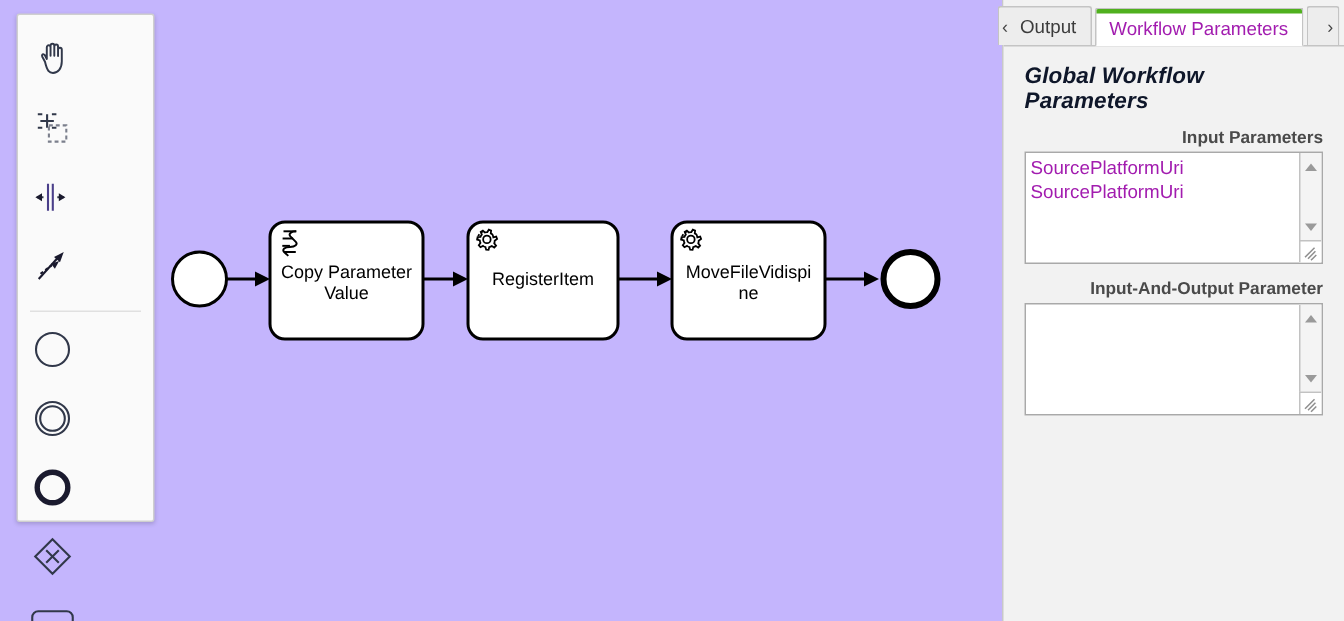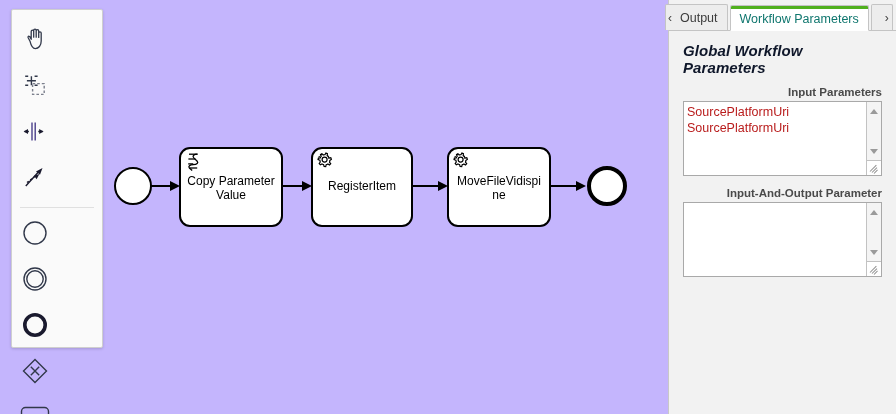--- a/index.html
+++ b/index.html
@@ -105,21 +105,21 @@
     white-space: nowrap;
     box-sizing: border-box;
     overflow: hidden;
   }
   .tab.partial-left {
     margin-left: -8px;
     padding-left: 14px;
   }
   .tab.active {
     background: #ffffff;
-    color: #0f766e;
+    color: #a21caf;
     border-bottom: 1px solid #ffffff;
     margin-bottom: -1px;
     z-index: 3;
   }
   .tab.active::before {
     content: "";
     position: absolute;
     left: -1px; right: -1px; top: -1px;
     height: 4px;
     background: #50b01e;
@@ -173,21 +173,21 @@
     overflow: hidden;
   }
   .listbox-items {
     position: absolute;
     left: 0; top: 0; right: 16px; bottom: 0;
     padding: 2px 0 0 3px;
     overflow: hidden;
   }
   .list-item {
     font-size: 12.5px;
-    color: #b91c1c;
+    color: #a21caf;
     line-height: 16px;
     white-space: nowrap;
   }
   .vscroll {
     position: absolute;
     right: 0; top: 0;
     width: 15px;
     bottom: 0;
     background: #f4f4f4;
     border-left: 1px solid #c2c2c2;

